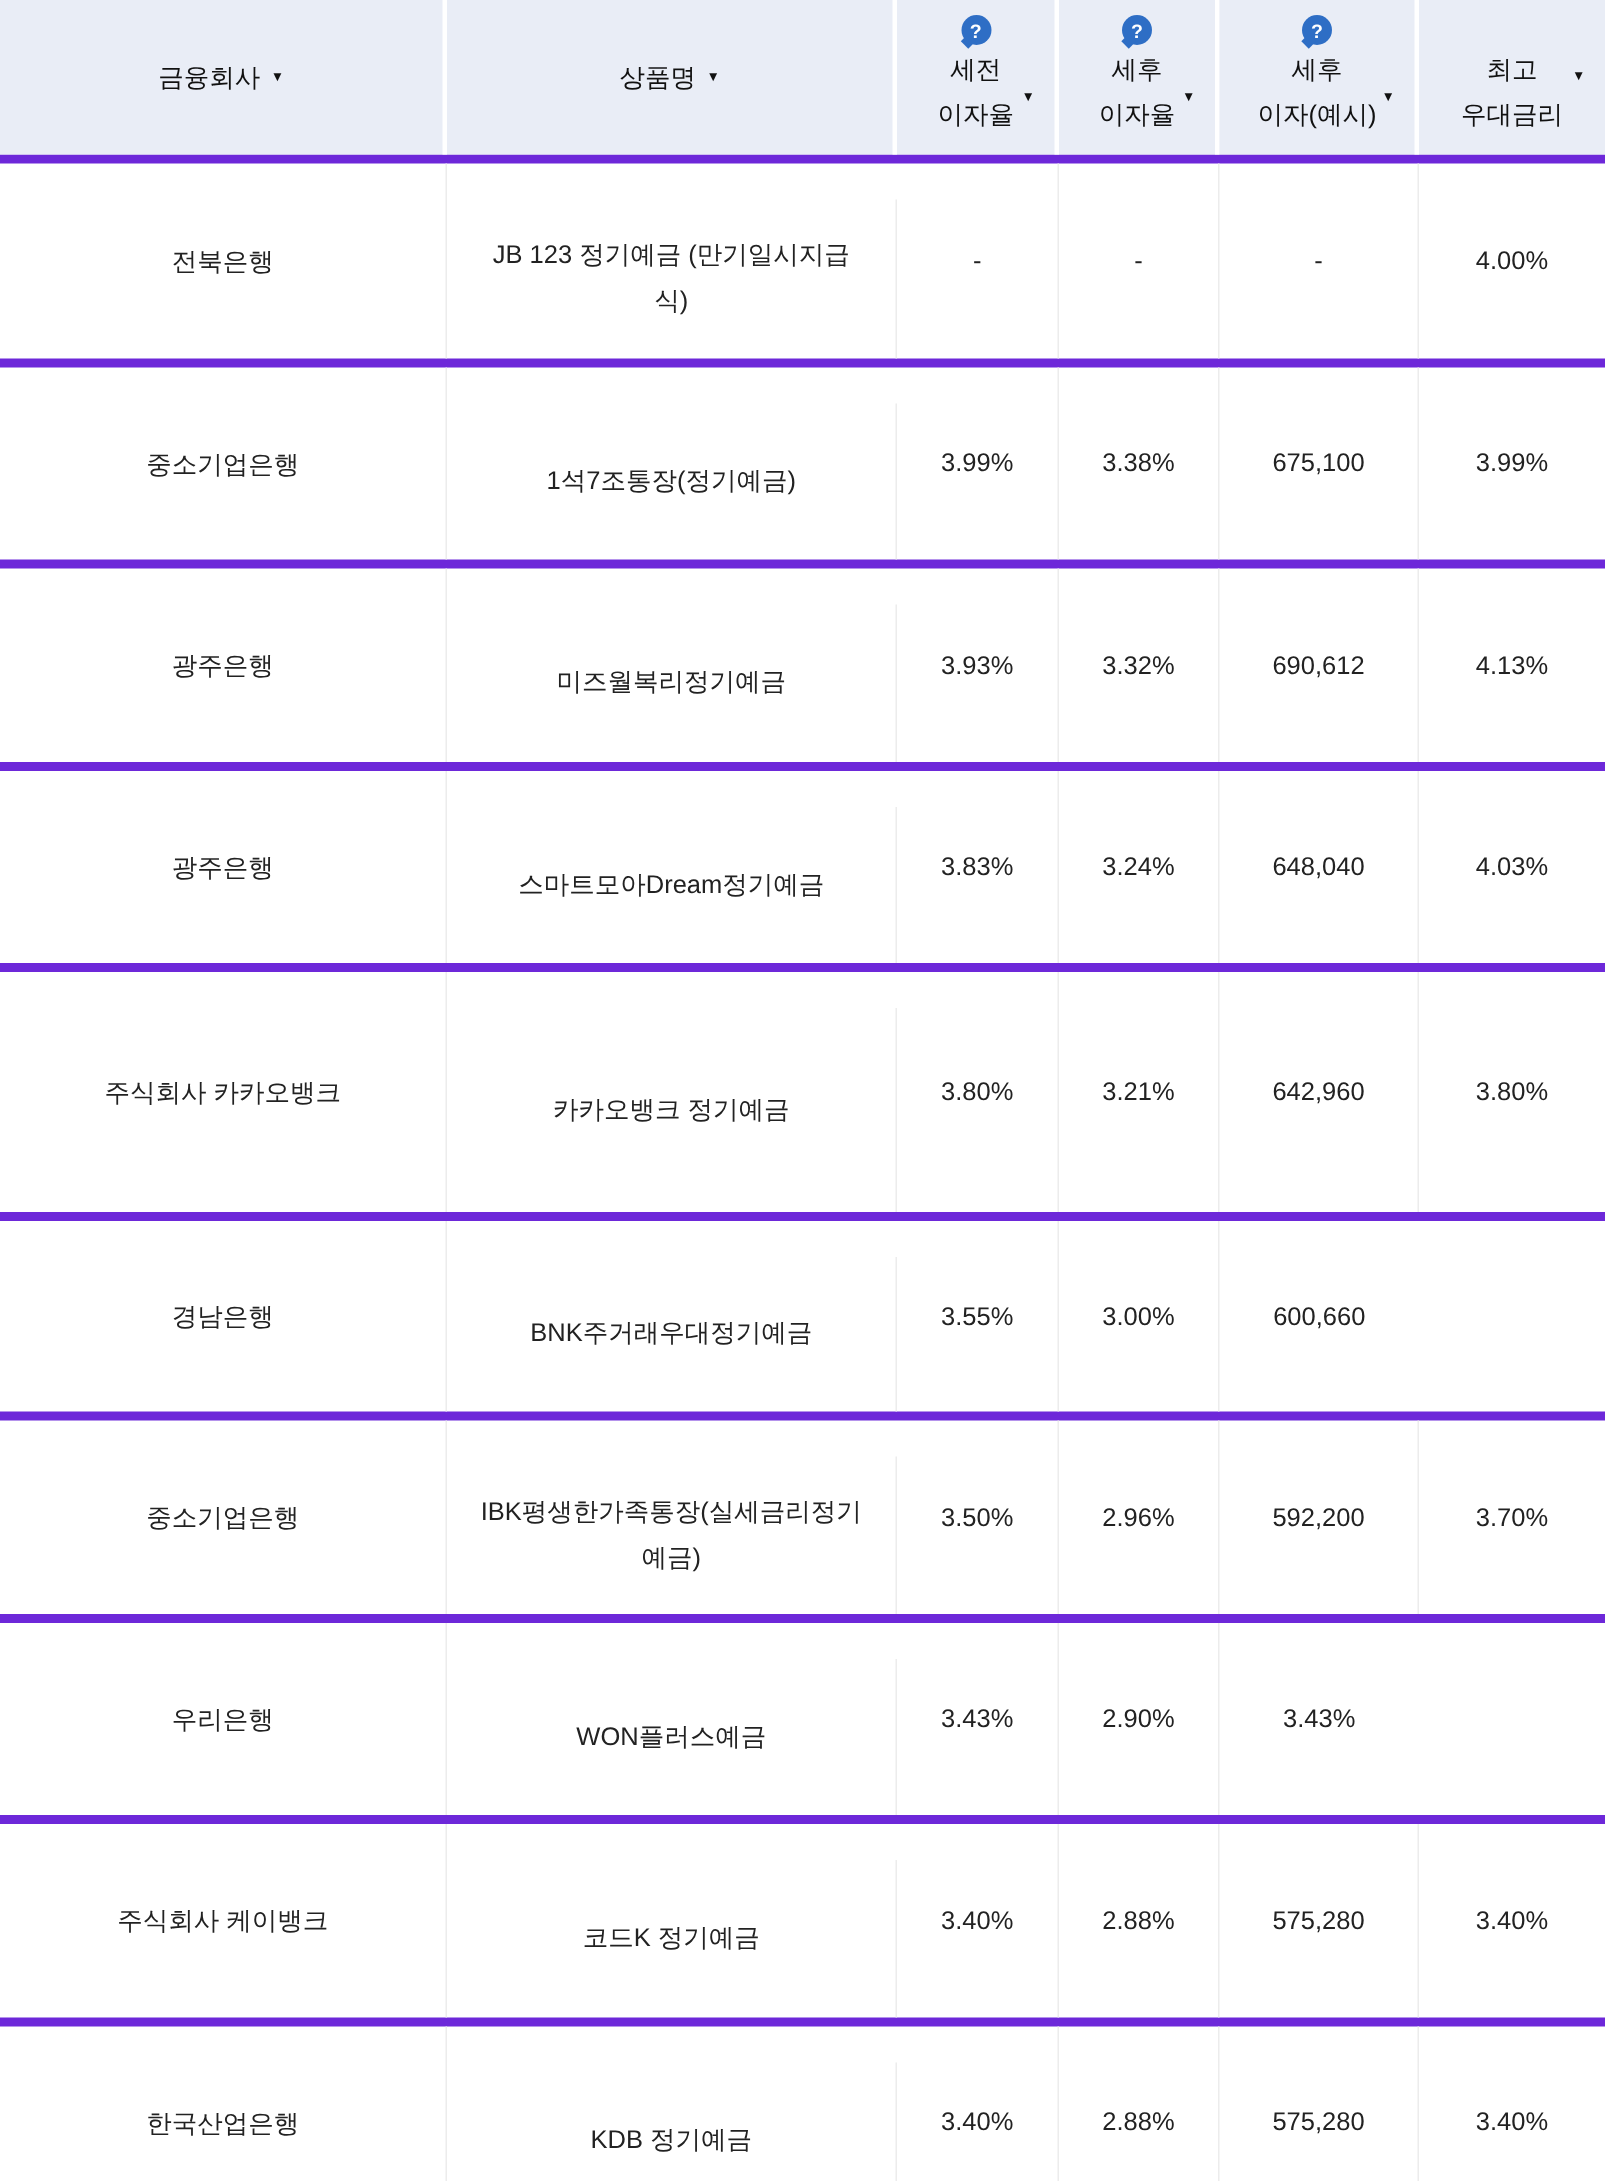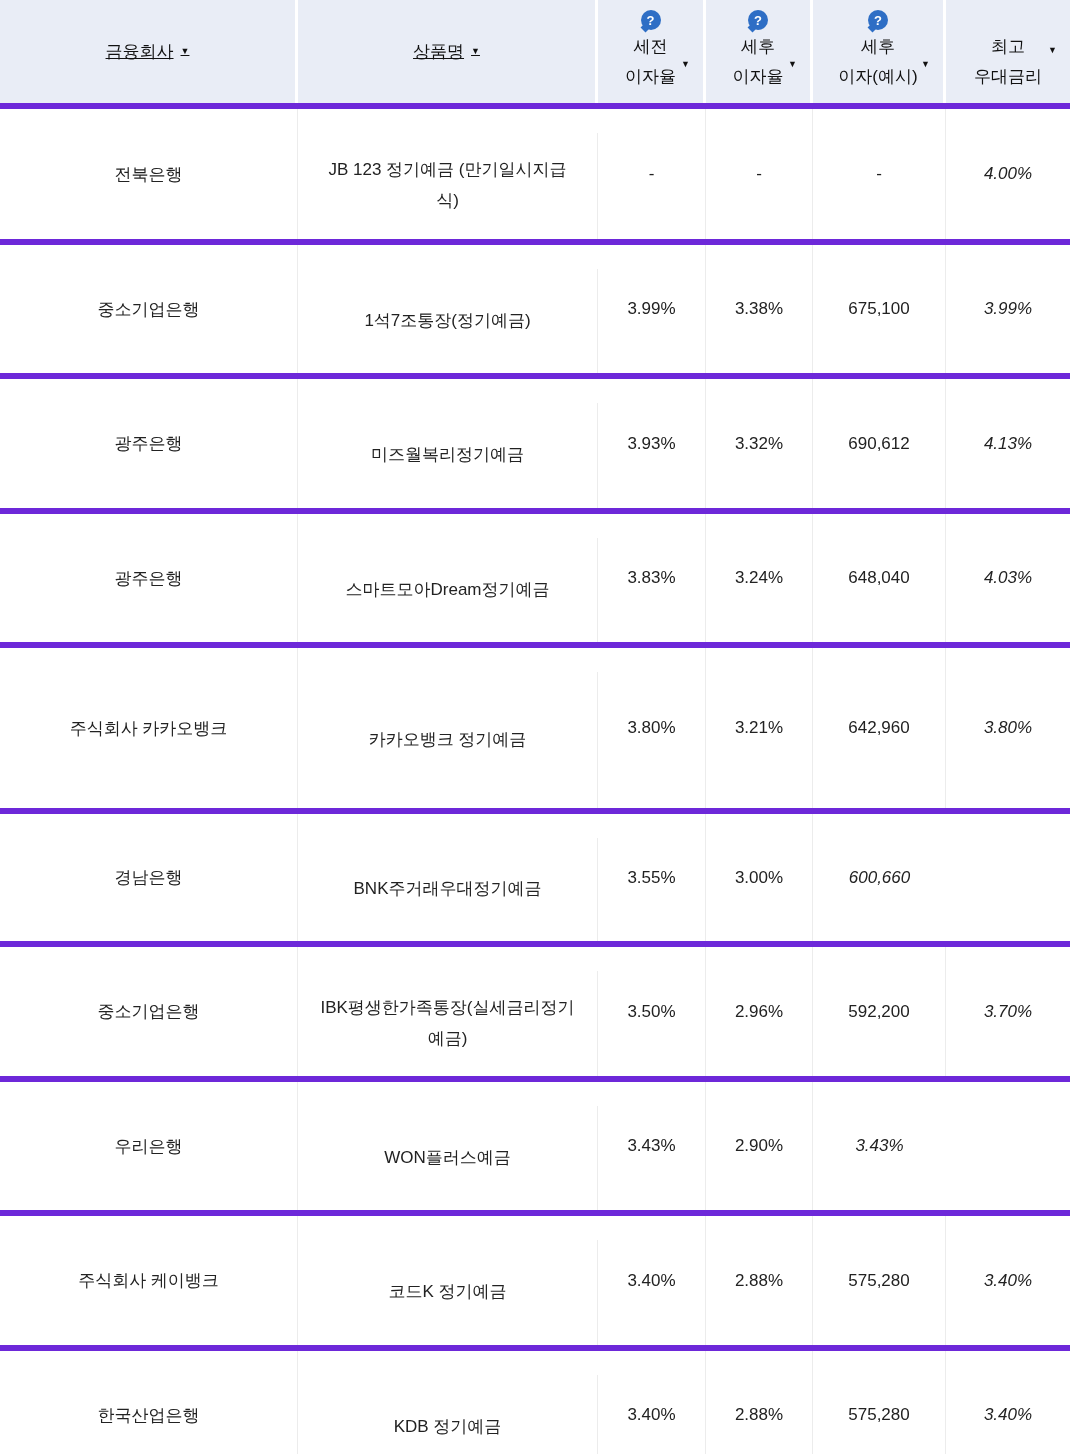--- a/index.html
+++ b/index.html
@@ -6,39 +6,39 @@
   html,body { width:1070px; height:1454px; overflow:hidden; background:#fff;
     font-family:"Liberation Sans","DejaVu Sans",sans-serif; color:#1b1b1b; }
 
   .cols { display:grid; grid-template-columns:298px 300px 108px 107px 133px 124px; }
 
   
   .thead { height:103px; }
   .hcell { background:#e9edf6; border-right:3px solid #ffffff; position:relative;
            font-size:17px; color:#111; }
   .hcell:last-child { border-right:none; }
-  .hcell.simple { display:flex; align-items:center; justify-content:center; gap:7px;text-decoration:underline; }
+  .hcell.simple { display:flex; align-items:center; justify-content:center; gap:7px; }
   .hcell.multi { display:flex; flex-direction:column; align-items:center;
                  justify-content:flex-end; padding-bottom:11px; }
   .hline { line-height:30px;text-align:center; }
   .sort { font-size:9px; color:#111; line-height:1; }
   .multi .sort { position:absolute; right:13px; top:60px; }
   .multi.nohelp .sort { top:46px; }
   .help { width:20px; height:20px; border-radius:50%; background:#2e6ec5; color:#fff;
           font-size:13px; font-weight:bold; display:flex; align-items:center;
           justify-content:center; position:relative; margin-bottom:2px; }
   .help::after { content:""; position:absolute; left:1px; bottom:-1px; width:7px; height:7px;
           background:#2e6ec5; transform:rotate(45deg); z-index:0; }
   .help span { position:relative; z-index:1; }
 
   
   .trow { border-top:6px solid #6d28d9; }
   .cell { display:flex; align-items:center; justify-content:center; text-align:center;
           font-size:17px; border-right:1px solid #ececec; padding:0 14px; color:#222; }
-  .cell:last-child { border-right:none;font-style:italic; }
+  .cell:last-child { border-right:none; }
   .cell.product { line-height:1.8; word-break:break-all; padding:0 20px;margin-top:24px; }
   .r1{height:136px} .r2{height:134px} .r3{height:135px} .r4{height:134px}
   .r5{height:166px} .r6{height:133px} .r7{height:135px} .r8{height:134px}
   .r9{height:135px} .r10{height:134px}
 </style>
 </head>
 <body>
 
 <div>
 

